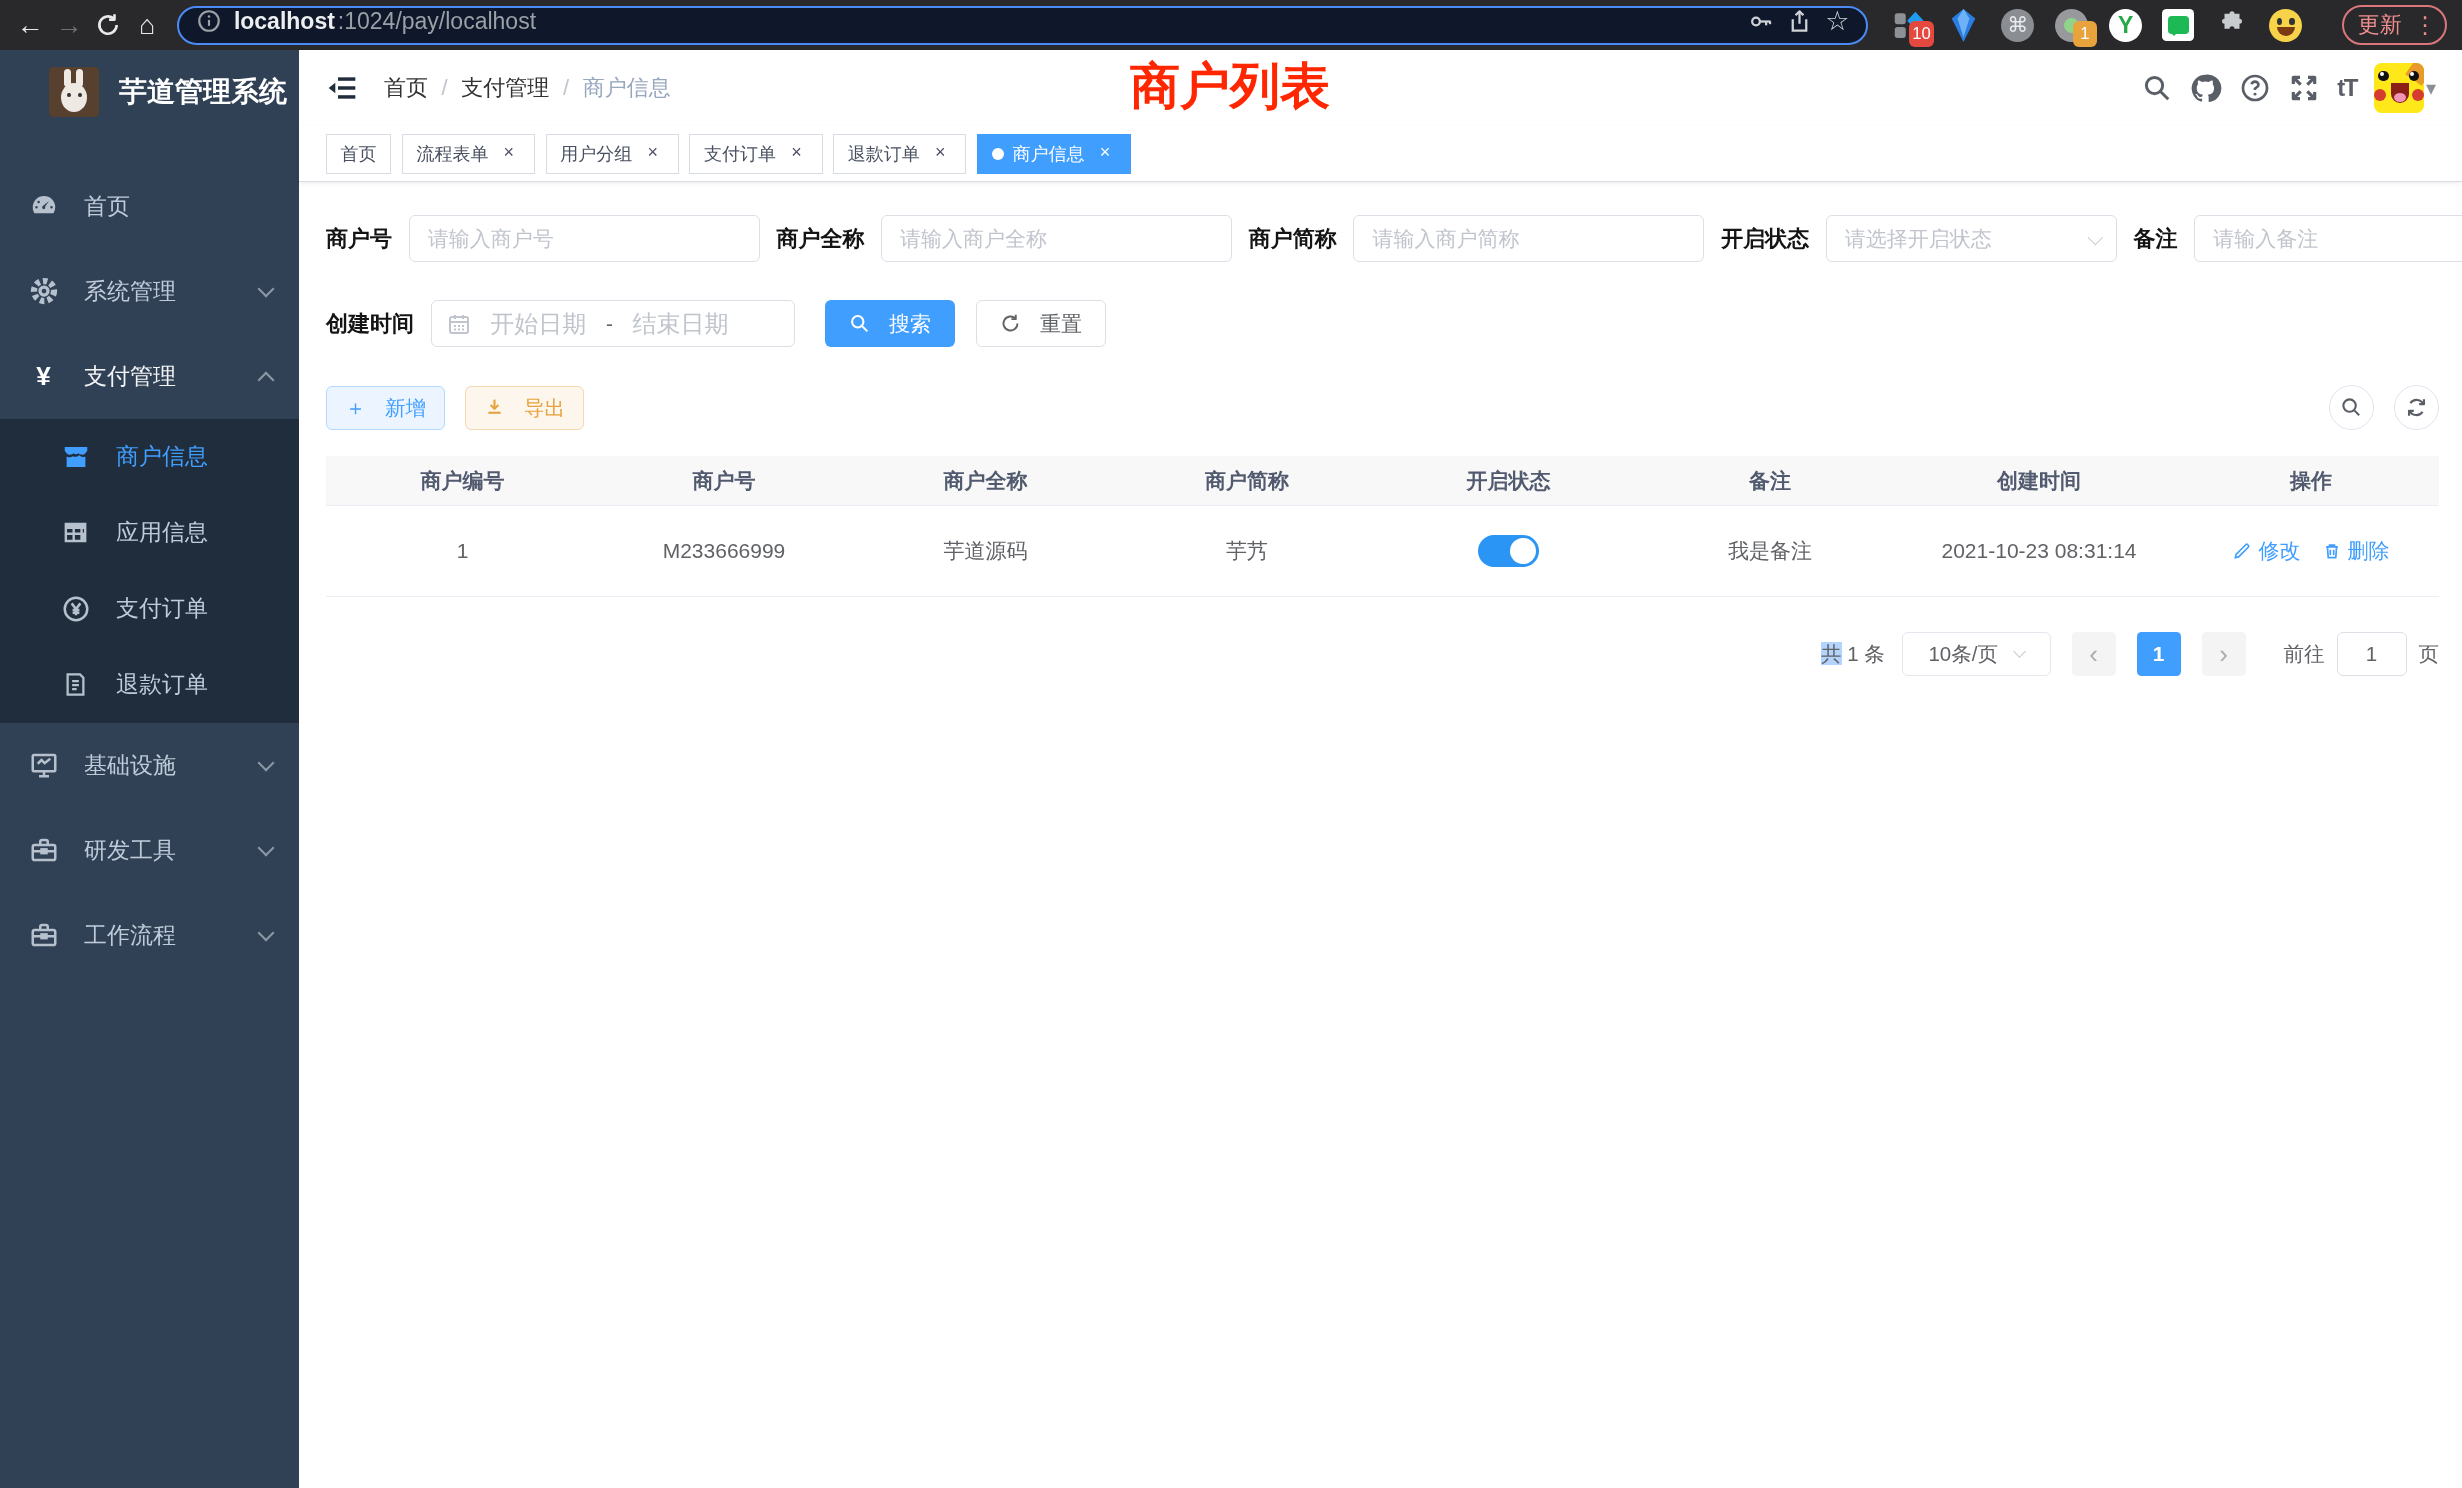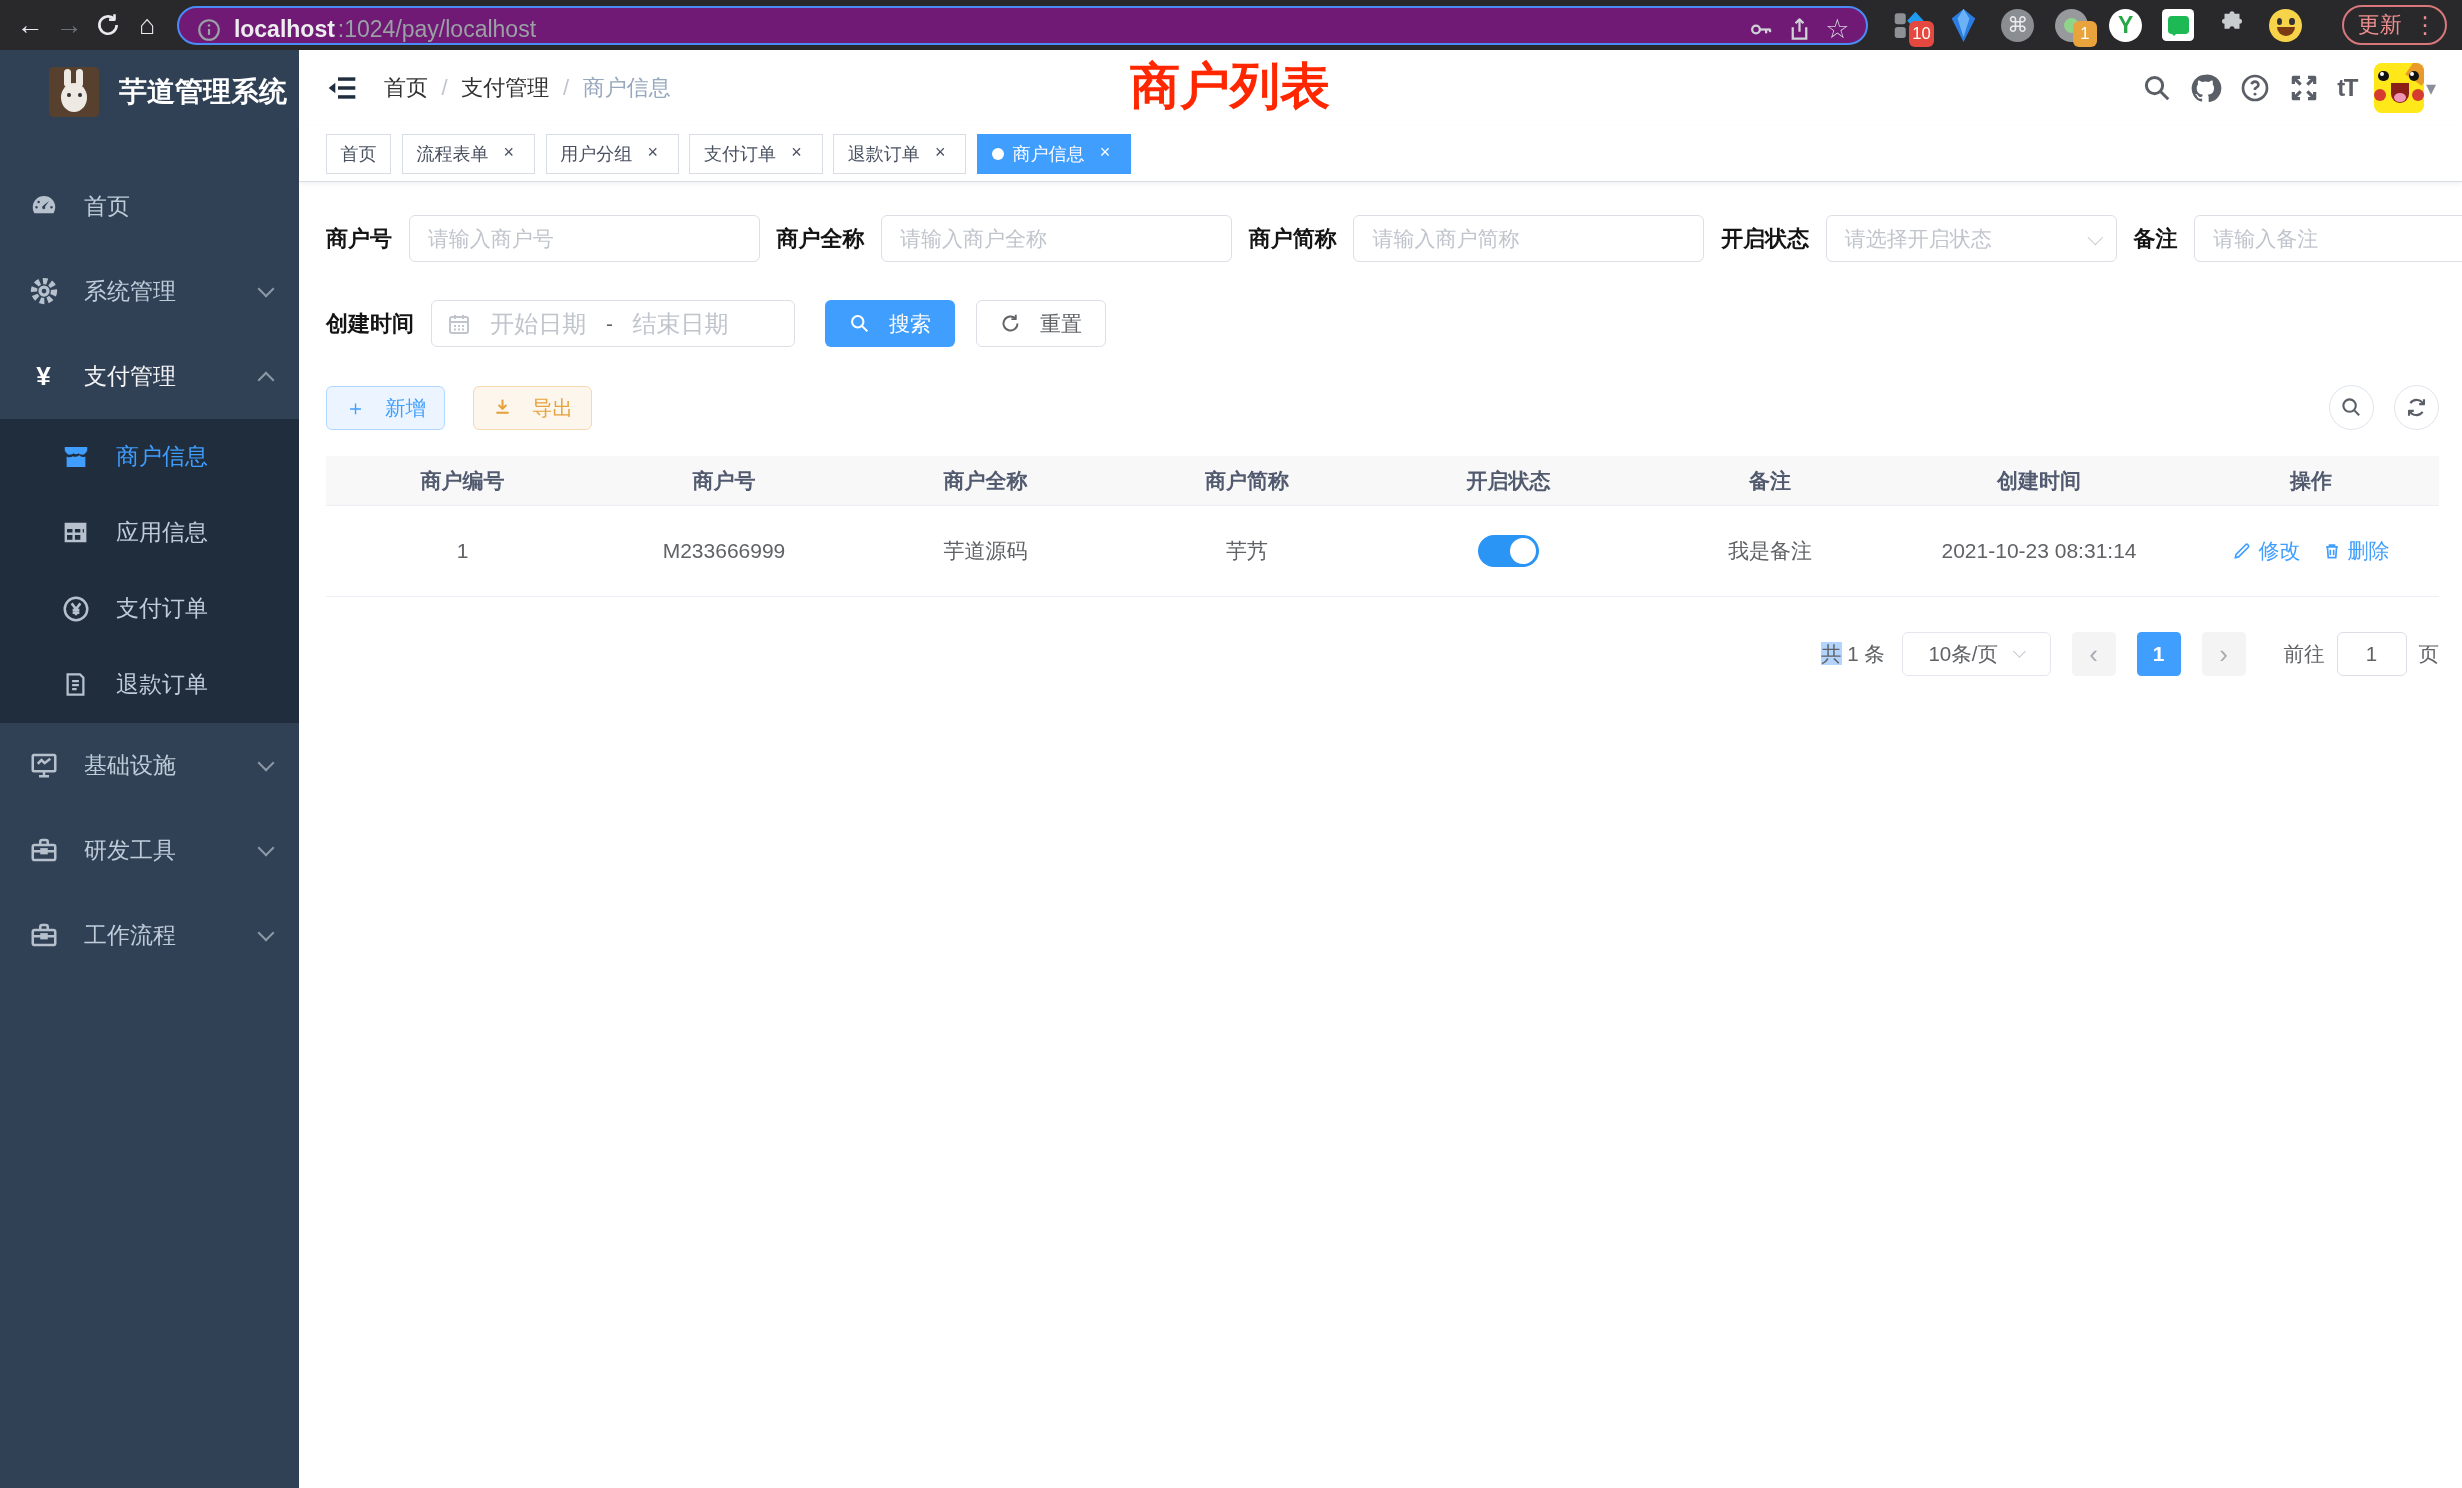--- a/index.html
+++ b/index.html
@@ -4,21 +4,21 @@
 <style>
   * { box-sizing: border-box; margin: 0; padding: 0; }
   html,body { width: 2462px; height: 1489px; }
   body { font-family: "Liberation Sans", "DejaVu Sans", sans-serif; background: #fff; }
   .screen { width: 2462px; height: 1489px; position: relative; overflow: hidden; display: flex; flex-direction: column; }
 
   
   .browser { height: 50px; background: #29292c; display: flex; align-items: center; padding: 0 10.6px; flex-shrink: 0; }
   .nav-btn { width: 39px; height: 39px; display: flex; align-items: center; justify-content: center; color: #e8eaed; font-size: 27px; border-radius: 50%; }
   .nav-btn.disabled { color: #6e7175; }
-  .urlbar { width: 1691px; height: 39px; margin-left: 10.6px; background: #701a75; border: 2.3px solid #4b8bf5; border-radius: 21px; display: flex; align-items: flex-end; padding: 0 16.7px; gap: 12px; }
+  .urlbar { width: 1691px; height: 39px; margin-left: 10.6px; background: #0f172a; border: 2.3px solid #4b8bf5; border-radius: 21px; display: flex; align-items: flex-start; padding: 0 16.7px; gap: 12px; }
   .url-host { color: #eceeef; font-size: 23px; font-weight: 700; }
   .url-path { color: #9aa0a6; font-size: 23px; margin-left: -9px; }
   .url-spacer { flex: 1; }
   .urlbar svg, .browser svg { flex-shrink: 0; }
   .ext-row { display: flex; align-items: center; gap: 20px; margin-left: 23px; }
   .ext { position: relative; width: 35px; height: 35px; display: flex; align-items: center; justify-content: center; }
   .badge { position: absolute; bottom: -4.5px; right: -7.6px; min-width: 24px; height: 26px; border-radius: 6px; color: #fff; font-size: 16.7px; display: flex; align-items: center; justify-content: center; padding: 0 3px; }
   .badge.red { background: #e5483f; }
   .badge.orange { background: #e8a33d; }
   .circle-ext { width: 33px; height: 33px; border-radius: 50%; display: flex; align-items: center; justify-content: center; }
@@ -97,21 +97,21 @@
   .sel-chev { position: absolute; right: 16.7px; top: 16.7px; width: 10.6px; height: 10.6px; border-right: 1.5px solid #c0c4cc; border-bottom: 1.5px solid #c0c4cc; transform: rotate(45deg); pointer-events: none; }
   .date-box { width: 364px; height: 47px; border: 1.5px solid #dcdfe6; border-radius: 6px; display: flex; align-items: center; padding: 0 15px; gap: 7.6px; background: #fff; }
   .date-input { border: none; outline: none; width: 120px; font-size: 24px; text-align: center; color: #606266; font-family: inherit; }
   .date-sep { color: #606266; font-size: 21px; }
 
   .btn { height: 47px; border-radius: 6px; font-size: 21px; display: inline-flex; align-items: center; justify-content: center; gap: 19px; padding: 0 23px; border: 1.5px solid transparent; cursor: pointer; font-family: inherit; }
   .btn-search { background: #409eff; color: #fff; margin-left: 13.6px; }
   .btn-reset { background: #fff; border-color: #dcdfe6; color: #606266; margin-left: 21px; }
   .actions-row { display: flex; align-items: center; margin-bottom: 26px; }
   .btn-add { background: #ecf5ff; border-color: #b3d8ff; color: #409eff; height: 44px; padding: 0 18px; font-size: 20.5px; }
-  .btn-export { background: #fdf6ec; border-color: #f5dab1; color: #e6a23c; height: 44px; padding: 0 18px; font-size: 20.5px; margin-left: 28px; }
+  .btn-export { background: #fdf6ec; border-color: #f5dab1; color: #e6a23c; height: 44px; padding: 0 18px; font-size: 20.5px; margin-left: 20px; }
   .plus-glyph { font-size: 21px; }
   .right-tools { margin-left: auto; display: flex; gap: 20px; }
   .circle-btn { width: 45px; height: 45px; border-radius: 50%; border: 1.5px solid #dfe4ed; background: #fff; display: flex; align-items: center; justify-content: center; color: #5a5e66; cursor: pointer; }
 
   
   .table { width: 100%; }
   .thead { display: flex; align-items: center; background: #f8f8f9; height: 50px; border-bottom: 0.8px solid #ebeef5; }
   .th { font-size: 21px; font-weight: 700; color: #515a6e; text-align: center; }
   .trow { display: flex; align-items: center; height: 91px; border-bottom: 0.8px solid #ebeef5; font-size: 21px; color: #606266; background: #fff; }
   .td { text-align: center; display: flex; align-items: center; justify-content: center; }

